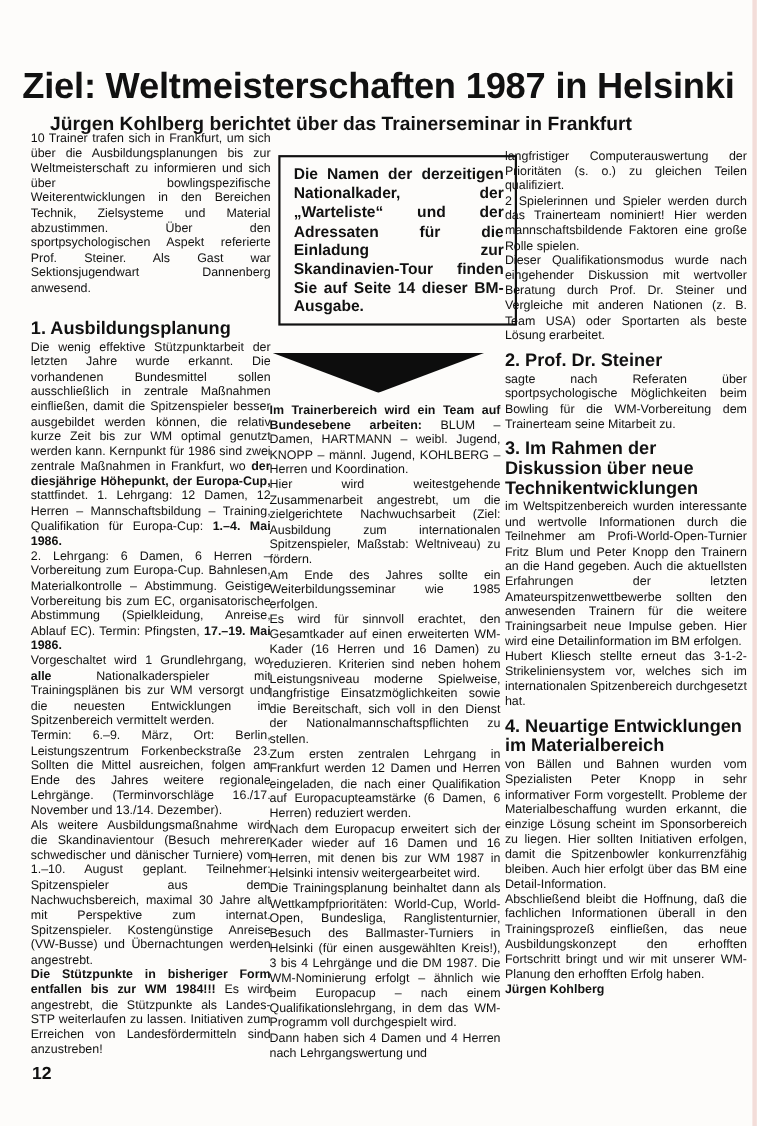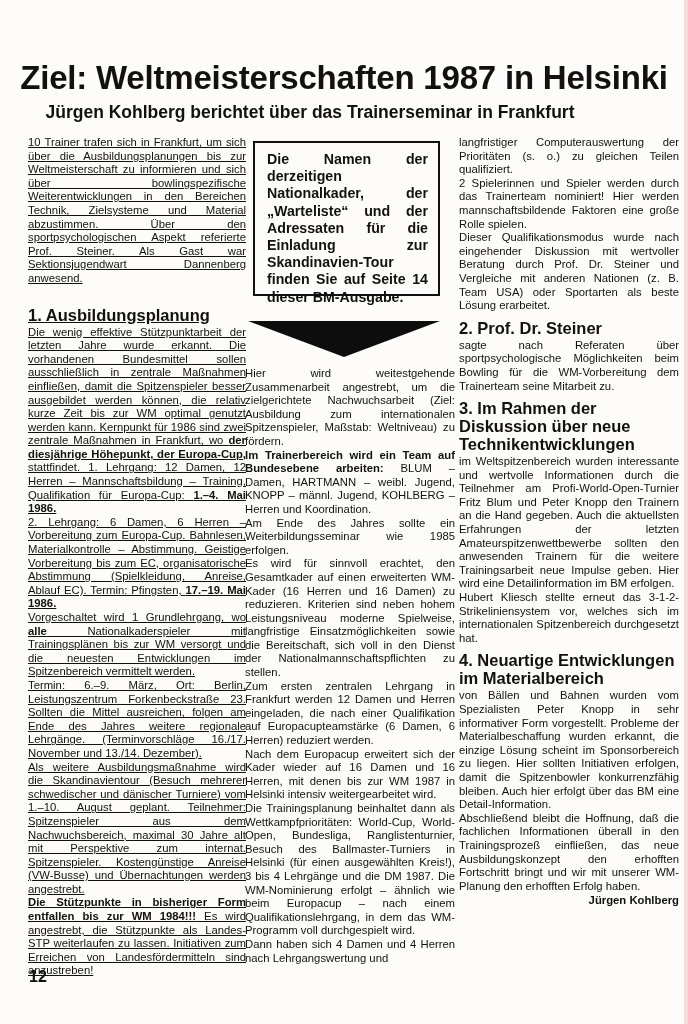--- a/index.html
+++ b/index.html
@@ -15,34 +15,34 @@
       position: absolute; top: 58px; left: 0; width: 688px; text-align: center;
       font-family: "Liberation Sans", sans-serif; font-weight: 700;
       font-size: 33px; letter-spacing: -0.2px; line-height: 40px;
     }
     .subtitle {
       position: absolute; top: 101px; left: 0; width: 620px; text-align: center;
       font-weight: 700; font-size: 17.5px; line-height: 22px;
     }
     .col { position: absolute; font-size: 11.3px; line-height: 13.6px; text-align: justify; hyphens: none; }
     .col p { margin: 0; }
-    .col1 { left: 28px; top: 136px; width: 218px; text-decoration: underline; }
+    .col1 { left: 28px; top: 120px; width: 218px; }
     .col2 { left: 245px; top: 367px; width: 210px; }
     .col3 { left: 459px; top: 136px; width: 220px; }
     .h2 { font-weight: 700; font-size: 16.5px; line-height: 18px; margin: 10px 0 2px 0; text-align: left; }
     .gap { margin-top: 6px; }
     b { font-weight: 700; }
     .infobox {
-      position: absolute; left: 253px; top: 141px; width: 187px; height: 155px;
+      position: absolute; left: 253px; top: 141px; width: 217px; height: 155px;
       border: 2px solid #111; box-sizing: border-box;
       padding: 8px 10px 6px 12px;
       font-weight: 700; font-size: 14.2px; line-height: 17.2px; text-align: justify;
     }
     .arrow { position: absolute; left: 248px; top: 321px; width: 192px; height: 36px; }
-    .signature { text-align: right; font-weight: 700; margin-top: 1px; }
+    .signature { font-weight: 700; margin-top: 1px; }
     .pagenum { position: absolute; left: 29px; top: 968px; font-size: 16px; font-weight: 700; }
   </style>
 </head>
 <body>
 
 <div class="edge"></div>
 
 <h1 class="title" style="margin:0">Ziel: Weltmeisterschaften 1987 in Helsinki</h1>
 <h2 class="subtitle" style="margin:0">Jürgen Kohlberg berichtet über das Trainerseminar in Frankfurt</h2>
 
@@ -56,22 +56,22 @@
   <p>Als weitere Ausbildungsmaßnahme wird die Skandinavientour (Besuch mehrerer schwedischer und dänischer Turniere) vom 1.–10. August geplant. Teilnehmer: Spitzenspieler aus dem Nachwuchsbereich, maximal 30 Jahre alt mit Perspektive zum internat. Spitzenspieler. Kostengünstige Anreise (VW-Busse) und Übernachtungen werden angestrebt.</p>
   <p><b>Die Stützpunkte in bisheriger Form entfallen bis zur WM 1984!!!</b><span> Es wird angestrebt, die Stützpunkte als Landes-STP weiterlaufen zu lassen. Initiativen zum Erreichen von Landesfördermitteln sind anzustreben!</span></p>
 </div>
 
 <div class="infobox">Die Namen der derzeitigen Nationalkader, der „Warteliste“ und der Adressaten für die Einladung zur Skandinavien-Tour finden Sie auf Seite 14 dieser BM-Ausgabe.</div>
 <svg class="arrow" viewBox="0 0 192 36">
   <polygon points="0,0 192,0 96,36" fill="#0d0d0d"></polygon>
 </svg>
 
 <div class="col col2">
+  <p><b>Im Trainerbereich wird ein Team auf Bundesebene arbeiten:</b><span> BLUM – Damen, HARTMANN – weibl. Jugend, KNOPP – männl. Jugend, KOHLBERG – Herren und Koordination.</span></p>
   <p>Hier wird weitestgehende Zusammenarbeit angestrebt, um die zielgerichtete Nachwuchsarbeit (Ziel: Ausbildung zum internationalen Spitzenspieler, Maßstab: Weltniveau) zu fördern.</p>
-  <p><b>Im Trainerbereich wird ein Team auf Bundesebene arbeiten:</b><span> BLUM – Damen, HARTMANN – weibl. Jugend, KNOPP – männl. Jugend, KOHLBERG – Herren und Koordination.</span></p>
   <p>Am Ende des Jahres sollte ein Weiterbildungsseminar wie 1985 erfolgen.</p>
   <p>Es wird für sinnvoll erachtet, den Gesamtkader auf einen erweiterten WM-Kader (16 Herren und 16 Damen) zu reduzieren. Kriterien sind neben hohem Leistungsniveau moderne Spielweise, langfristige Einsatzmöglichkeiten sowie die Bereitschaft, sich voll in den Dienst der Nationalmannschaftspflichten zu stellen.</p>
   <p>Zum ersten zentralen Lehrgang in Frankfurt werden 12 Damen und Herren eingeladen, die nach einer Qualifikation auf Europacupteamstärke (6 Damen, 6 Herren) reduziert werden.</p>
   <p>Nach dem Europacup erweitert sich der Kader wieder auf 16 Damen und 16 Herren, mit denen bis zur WM 1987 in Helsinki intensiv weitergearbeitet wird.</p>
   <p>Die Trainingsplanung beinhaltet dann als Wettkampfprioritäten: World-Cup, World-Open, Bundesliga, Ranglistenturnier, Besuch des Ballmaster-Turniers in Helsinki (für einen ausgewählten Kreis!), 3 bis 4 Lehrgänge und die DM 1987. Die WM-Nominierung erfolgt – ähnlich wie beim Europacup – nach einem Qualifikationslehrgang, in dem das WM-Programm voll durchgespielt wird.</p>
   <p>Dann haben sich 4 Damen und 4 Herren nach Lehrgangswertung und</p>
 </div>
 
 <div class="col col3">
   <p>langfristiger Computerauswertung der Prioritäten (s. o.) zu gleichen Teilen qualifiziert.</p>

